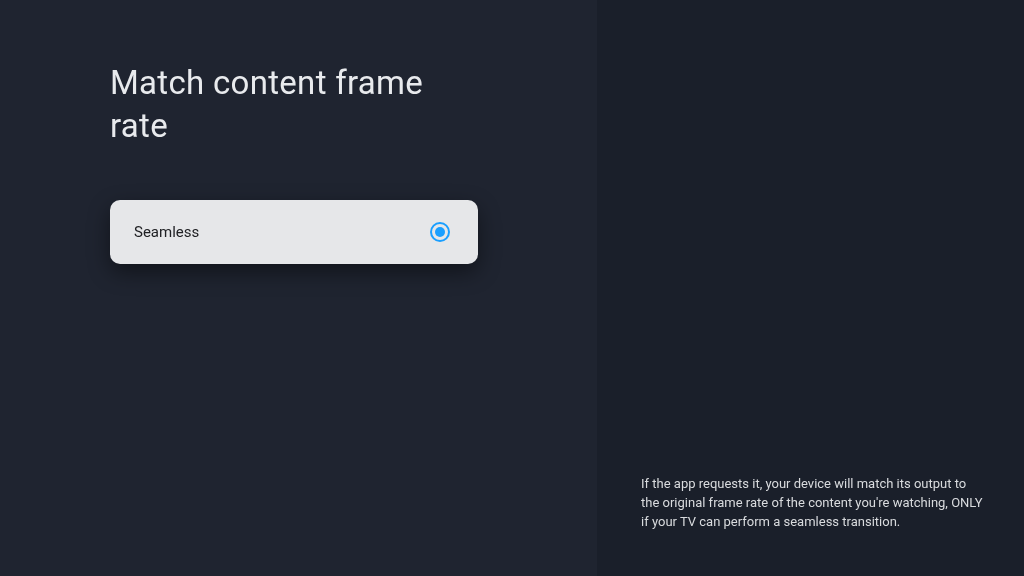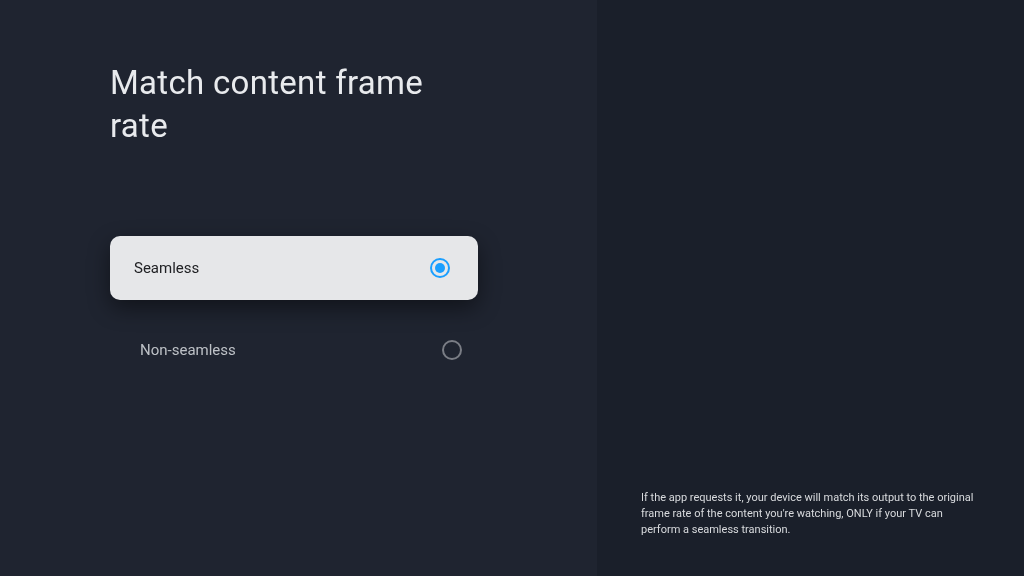--- a/index.html
+++ b/index.html
@@ -26,27 +26,27 @@
       height: 100%;
       background-color: #1a1f2a;
       position: relative;
     }
     .page-title {
       color: #e8eaed;
       font-size: 33px;
       font-weight: 400;
       line-height: 1.3;
       letter-spacing: 0.3px;
-      margin-bottom: 88px;
+      margin-bottom: 52px;
       max-width: 340px;
     }
     .option-list {
       display: flex;
       flex-direction: column;
-      gap: 8px;
+      gap: 16px;
     }
     .option-item {
       display: flex;
       align-items: center;
       justify-content: space-between;
       padding: 0 28px 0 24px;
       height: 64px;
       width: 368px;
       cursor: pointer;
       border-radius: 8px;
@@ -93,40 +93,36 @@
       border-radius: 50%;
       background-color: #1a9fff;
     }
     .radio.unchecked {
       border: 2px solid #7a7d85;
     }
     .description {
       position: absolute;
       left: 44px;
       right: 40px;
-      bottom: 38px;
+      bottom: 44px;
       color: #d9dbde;
-      font-size: 11px;
+      font-size: 13px;
       line-height: 1.45;
       font-weight: 400;
     }
   </style>
 </head>
 <body>
 
 <div class="left-panel">
   <h1 class="page-title">Match content frame rate</h1>
 
   <div class="option-list">
     <div class="option-item selected">
       <span class="option-label">Seamless</span>
       <span class="radio checked"></span>
     </div>
-    <div class="option-item">
-      <span class="option-label">Non-seamless</span>
-      <span class="radio unchecked"></span>
-    </div>
   </div>
 </div>
 
 <div class="right-panel">
   <p class="description">If the app requests it, your device will match its output to the original frame rate of the content you're watching, ONLY if your TV can perform a seamless transition.</p>
 </div>
 
 </body></html>

